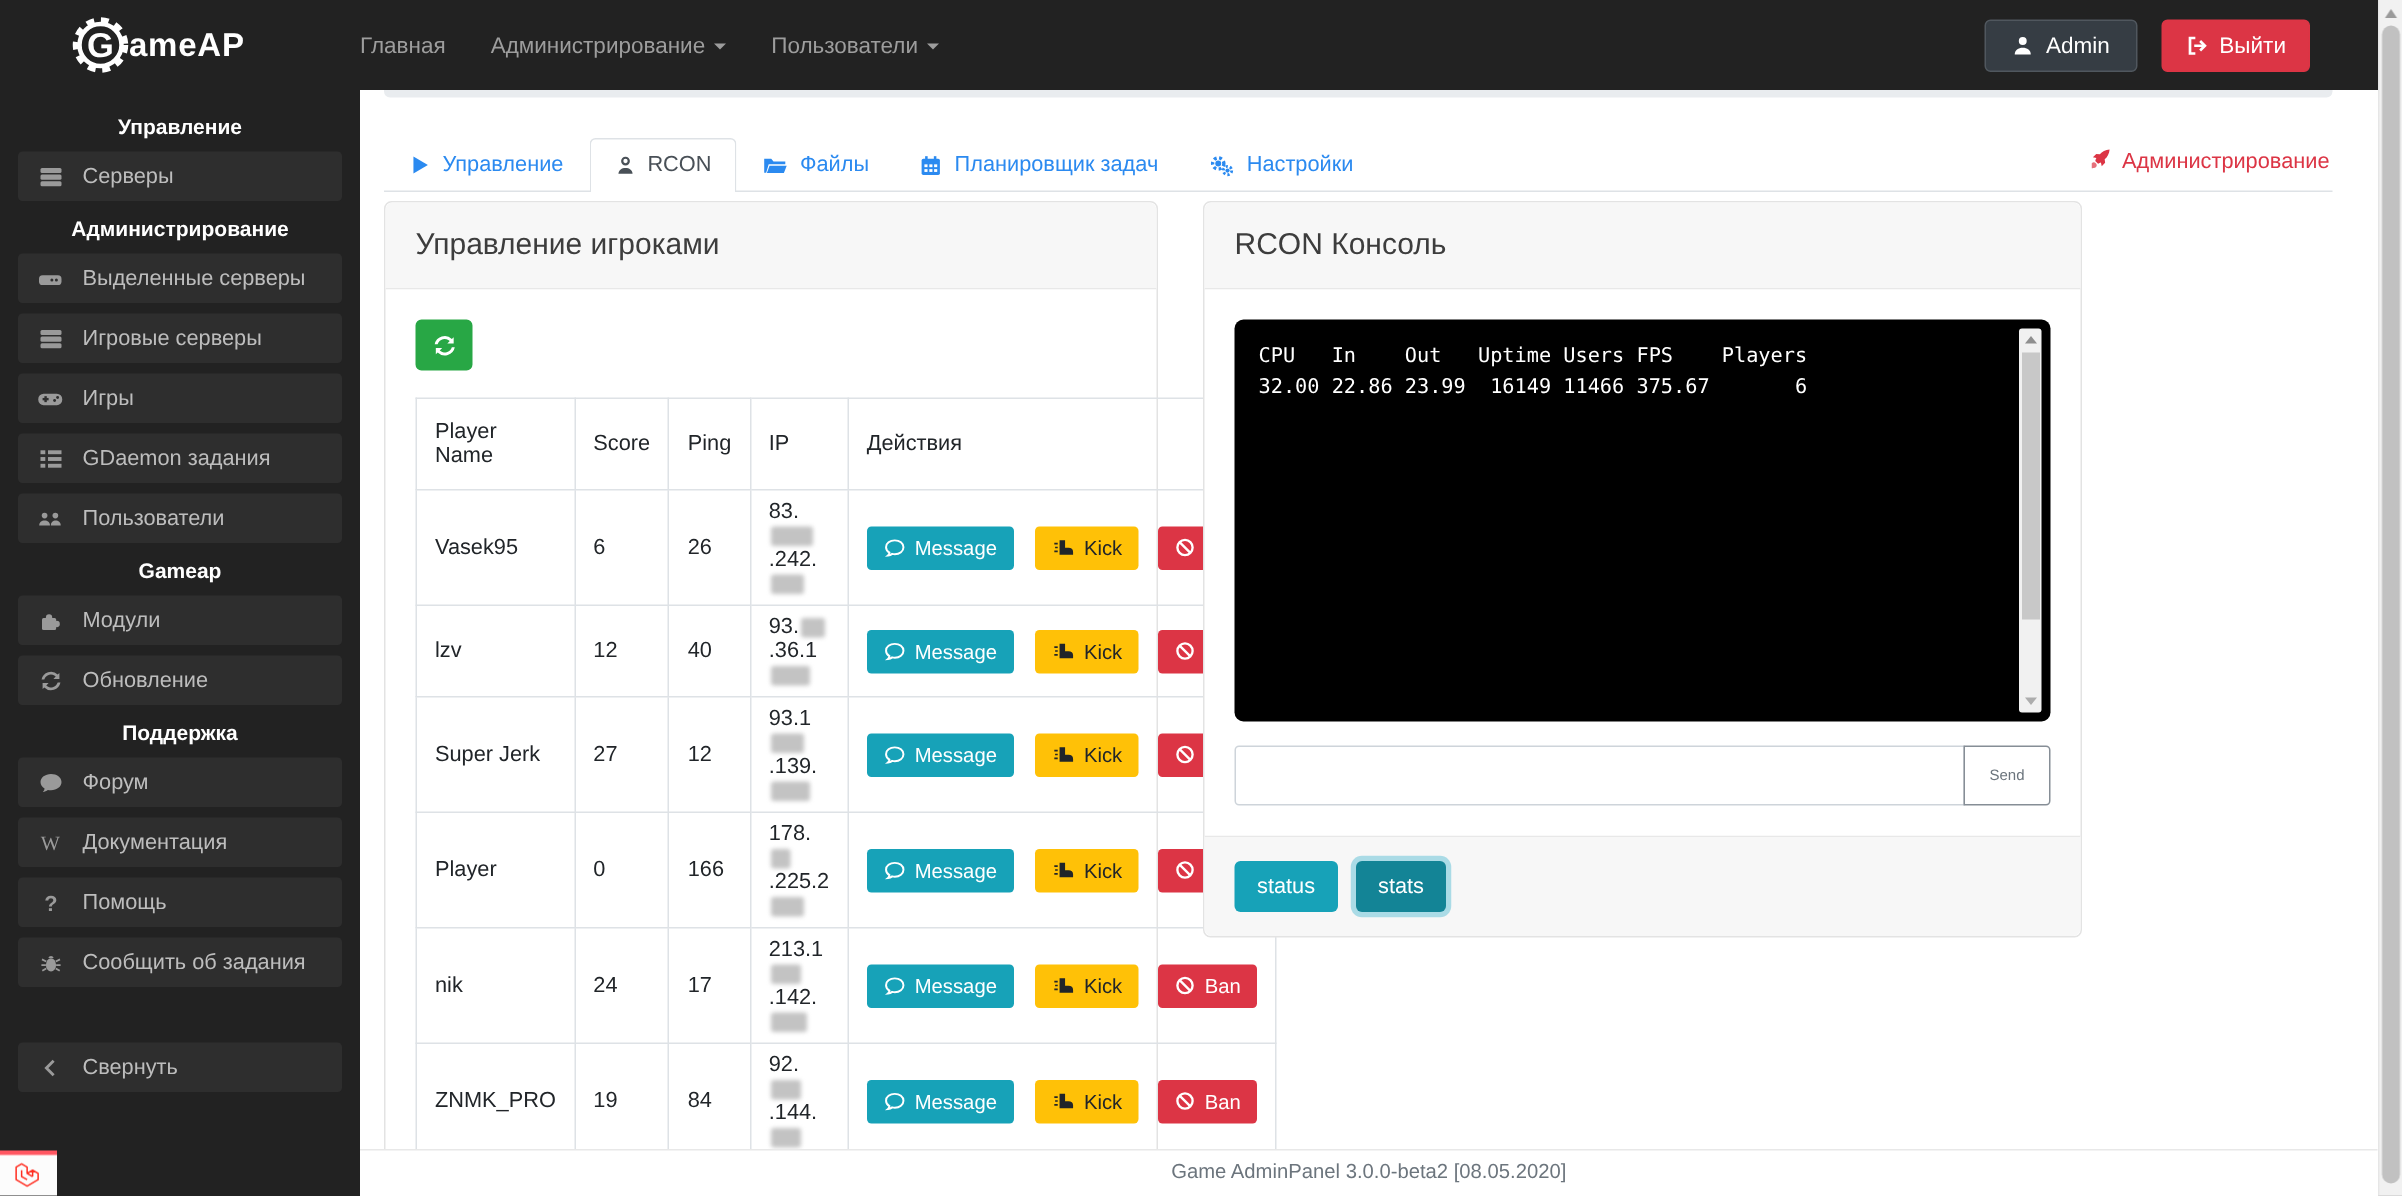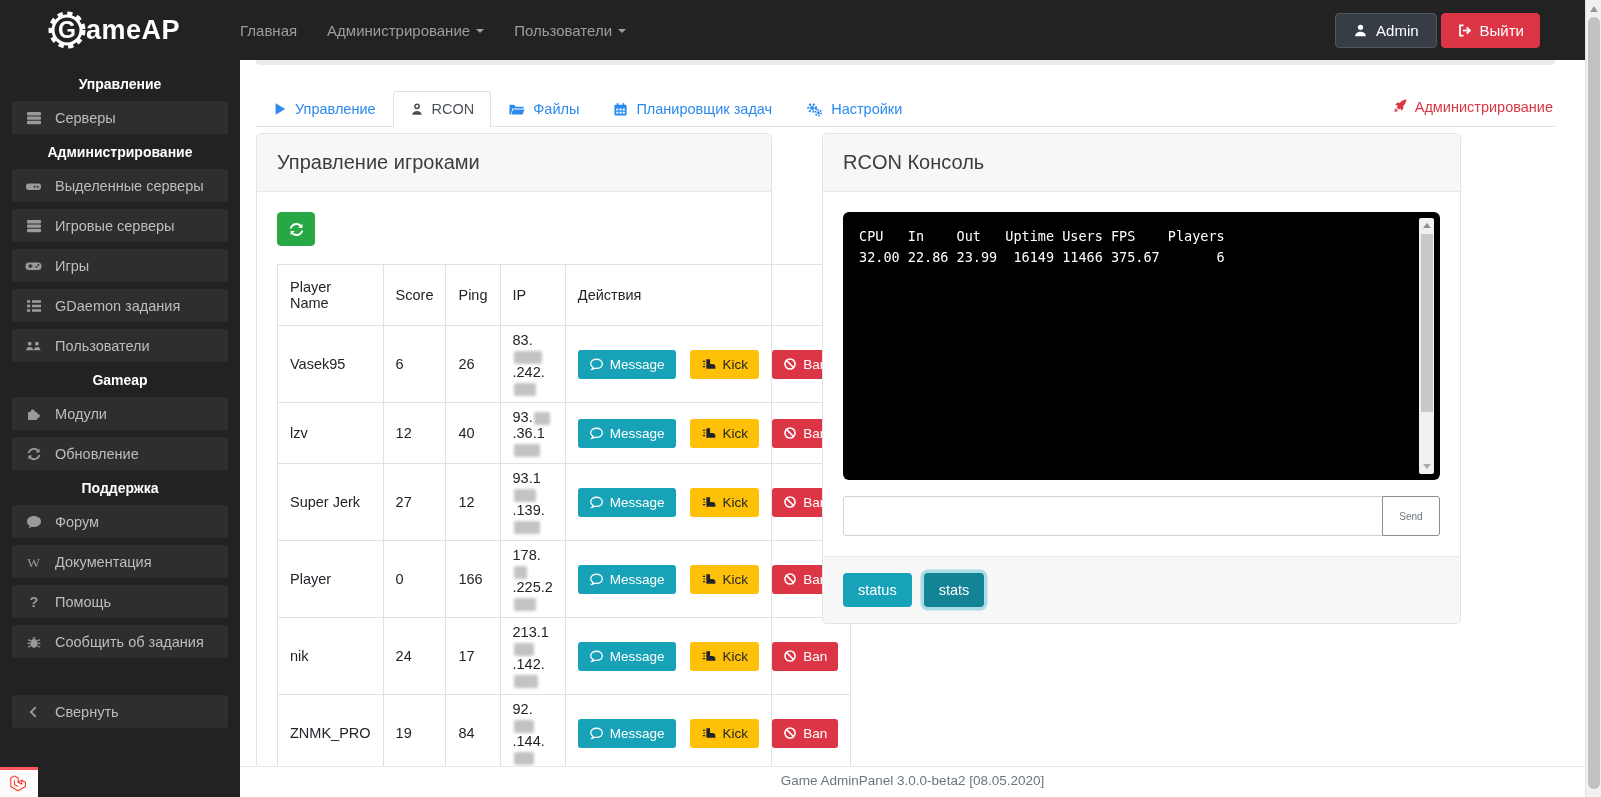--- a/index.html
+++ b/index.html
@@ -11,25 +11,25 @@
 
   
   .page-scrollbar { position:fixed; top:0; right:0; width:16px; height:797px; background:#f1f1f1; border-left:1px solid #e2e2e2; z-index:50; }
   .page-scrollbar .arrow-up { position:absolute; top:6px; left:4px; width:0; height:0; border-left:4px solid transparent; border-right:4px solid transparent; border-bottom:6px solid #9a9a9a; }
   .page-scrollbar .thumb { position:absolute; top:17px; left:1.5px; width:12px; height:772px; background:#c1c1c1; border-radius:6px; }
 
   
   .navbar { position:fixed; top:0; left:0; right:16px; height:60px; background:#222222; display:flex; align-items:center; z-index:40; }
   .brand { width:240px; padding-left:44px; display:flex; align-items:center; color:#fff; }
   .brand svg { display:block; }
-  .brand-text { font-size:27px; font-weight:bold; letter-spacing:.5px; margin-left:-4px; }
+  .brand-text { font-size:22px; font-weight:bold; letter-spacing:.5px; margin-left:-4px; }
   .nav-links { display:flex; align-items:flex-start; gap:30px; margin-left:0; }
   .nav-link { color:#9d9d9d; font-size:15px; text-decoration:none; display:flex; align-items:center; cursor:pointer; }
   .caret { display:inline-block; width:0; height:0; border-left:4px solid transparent; border-right:4px solid transparent; border-top:4px solid #9d9d9d; margin-left:6px; margin-top:2px; }
-  .nav-right { margin-left:auto; margin-right:45px; display:flex; gap:4px; }
+  .nav-right { margin-left:auto; margin-right:45px; display:flex; gap:16px; }
   .btn-admin { background:#363d44; border:1px solid #50575e; color:#fff; font-size:15px; padding:8px 17px; border-radius:4px; display:flex; align-items:center; gap:8px; cursor:pointer; font-family:inherit; }
   .btn-logout { background:#dc3545; border:1px solid #dc3545; color:#fff; font-size:15px; padding:8px 15px; border-radius:4px; display:flex; align-items:center; gap:8px; cursor:pointer; font-family:inherit; }
 
   
   .sidebar { position:fixed; top:60px; left:0; bottom:0; width:240px; background:#222222; z-index:30; padding-top:6px; }
   .side-title { text-align:center; color:#ffffff; font-weight:bold; font-size:14px; margin:10px 0 9px; }
   .side-item { margin:0 12px 7px; background:#2e2e2e; border-radius:3px; padding:8px 13px; min-height:33px; display:flex; align-items:center; gap:13px; color:#bdbdbd; font-size:14.5px; cursor:pointer; }
   .side-item .icon { width:17px; display:inline-flex; justify-content:center; color:#9a9a9a; flex:none; }
   .side-collapse { margin-top:37px; }
 
@@ -51,21 +51,21 @@
   .admin-link { margin-left:auto; display:flex; align-items:center; gap:7px; color:#dc3545; font-size:14.5px; padding:9px 2px 10px; cursor:pointer; text-decoration:none; }
 
   
   .cards-row { display:flex; gap:30px; margin-top:6px; align-items:flex-start; }
   .card { border:1px solid #e3e3e3; border-radius:5px; background:#fff; }
   .card-header { background:#f7f7f7; border-bottom:1px solid #e8e8e8; padding:17px 20px; font-size:20px; color:#3d3d3d; border-radius:5px 5px 0 0; }
   .card-body { padding:20px; }
   .card-footer { background:#f7f7f7; border-top:1px solid #e8e8e8; padding:16px 20px; border-radius:0 0 5px 5px; }
 
   .card.players { width:516px; }
-  .card.rcon { width:639px;margin-left:20px; }
+  .card.rcon { width:586px; }
 
   
   .btn-refresh { width:38px; height:34px; background:#28a745; border:1px solid #28a745; border-radius:4px; color:#fff; display:flex; align-items:center; justify-content:center; cursor:pointer; margin-bottom:18px; }
   table.players-table { width:100%; border-collapse:collapse; font-size:14.5px; color:#212529; }
   .players-table th, .players-table td { border:1px solid #dee2e6; text-align:left; vertical-align:middle; padding:12px; font-weight:400; }
   .players-table th { padding:14px 12px; }
   .players-table td { height:61px; padding:6px 12px; }
   .col-name { width:100px; } .col-score { width:57px; } .col-ping { width:50px; } .col-ip { width:128px; }
   .redact { display:inline-block; height:13px; border-radius:2px; background:#c3c3c3; filter:blur(1.5px); vertical-align:middle; margin:0 1px; }
   .actions { display:flex; align-items:center; }

